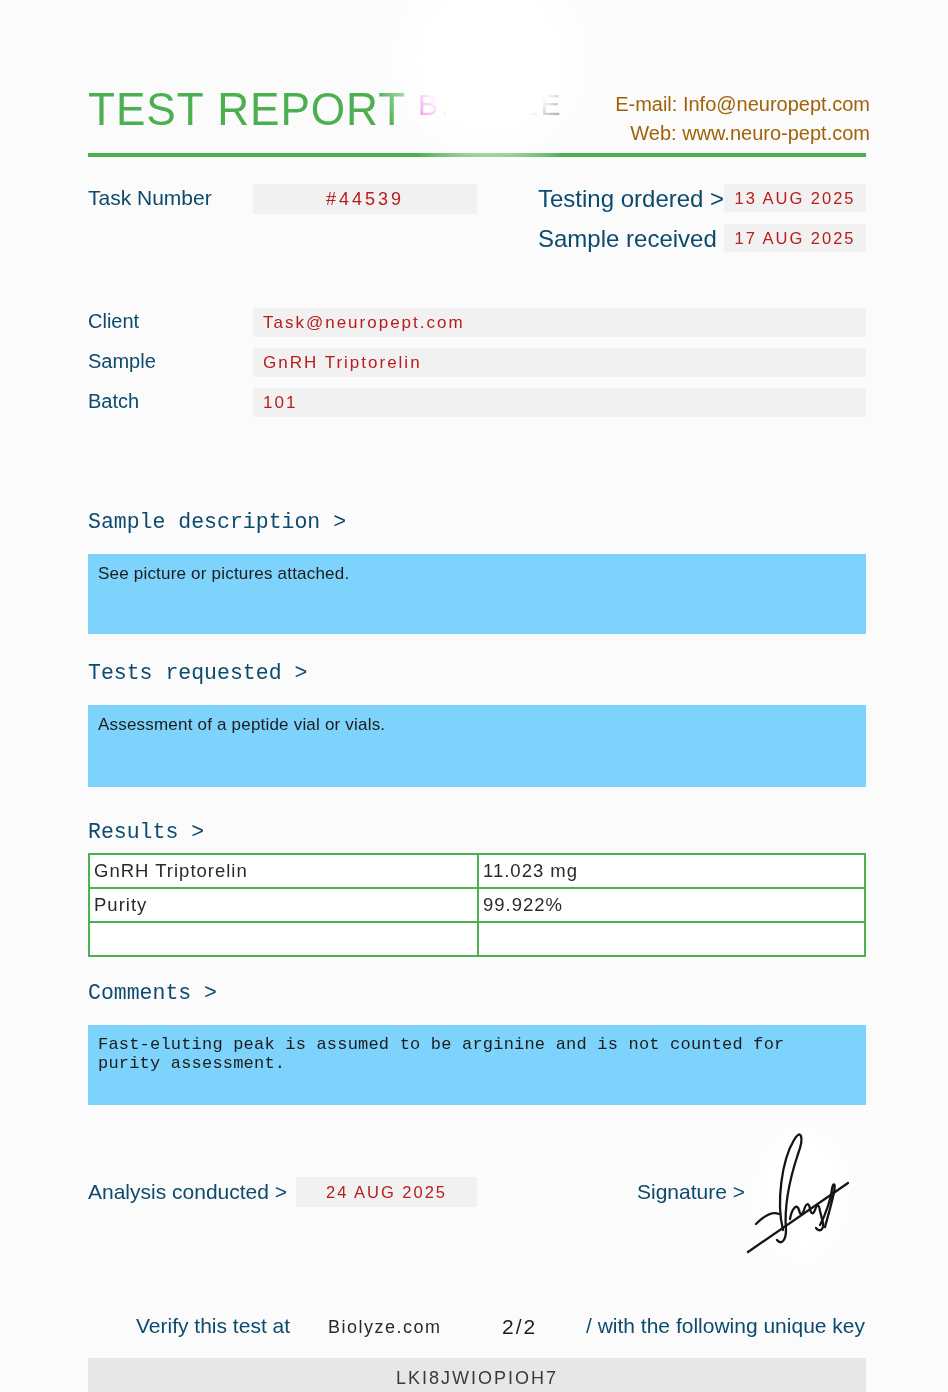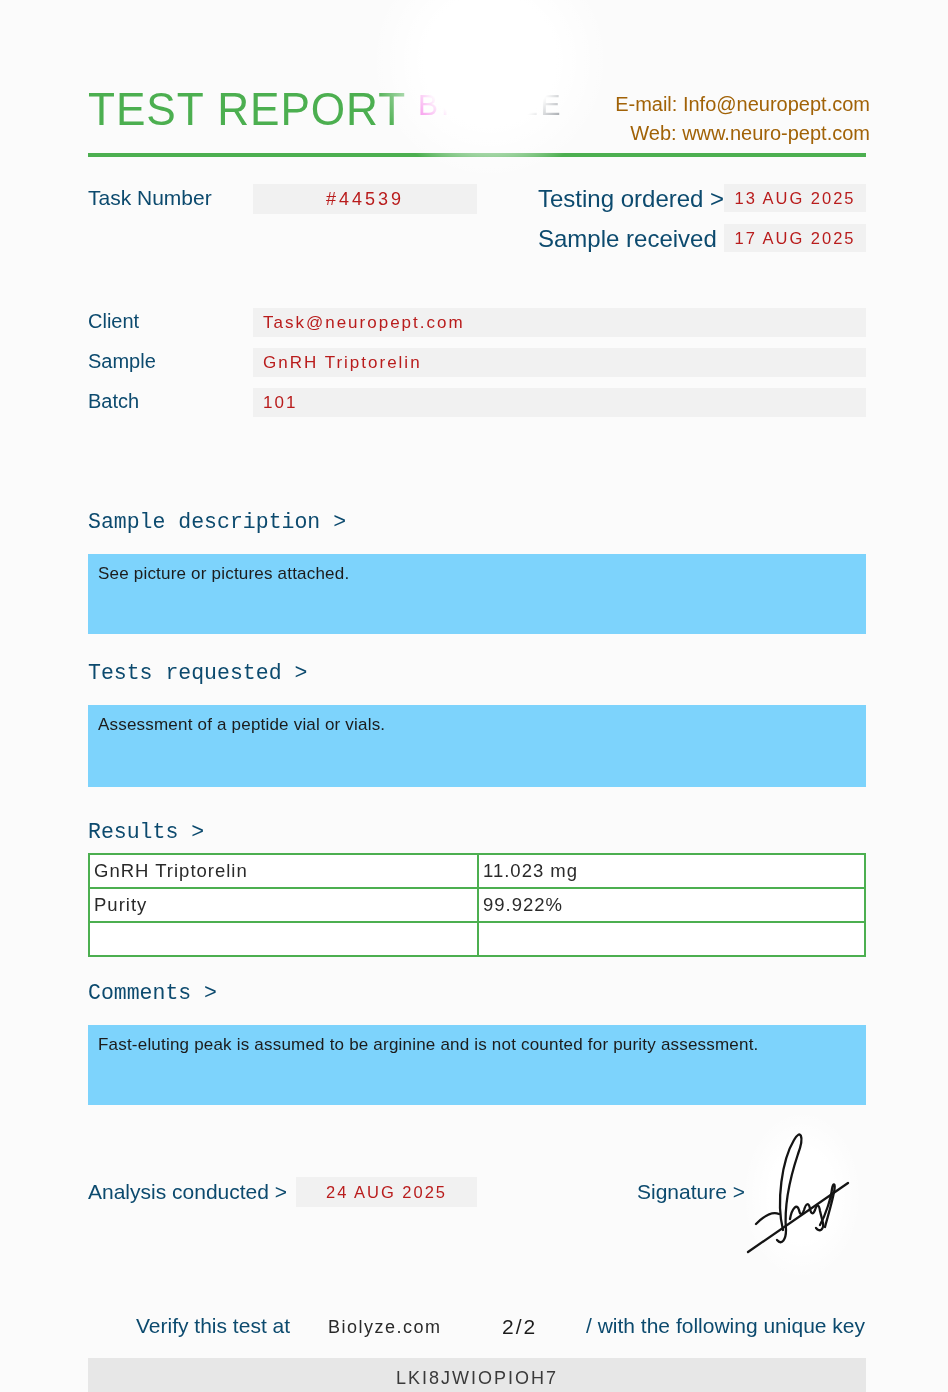--- a/index.html
+++ b/index.html
@@ -65,21 +65,21 @@
                 display:flex; align-items:center; padding-left:10px; }
 
   
   .sect-h { left:88px; font-size:21.5px;font-family:Liberation Mono, monospace; }
   .sect-box { left:88px; width:778px; background:#7dd3fc;
               font-size:17px; color:#1c1c1c; padding:10px 10px;
               letter-spacing:0.2px; }
   .h-desc { top:510px; } .b-desc { top:554px; height:80px; }
   .h-tests { top:661px; } .b-tests { top:705px; height:82px; }
   .h-results { top:808px;margin-top:12px; }
-  .h-comments { top:981px; } .b-comments { top:1025px; height:80px; }
+  .h-comments { top:981px; } .b-comments { top:1025px; height:80px;font-family:Liberation Mono, monospace; }
 
   
   .results-table { left:88px; top:853px; width:778px; border-collapse:collapse; z-index:2; }
   .results-table td {
     border:2px solid #4caf50; background:#ffffff;
     height:34px; font-size:18.5px; letter-spacing:1px; color:#2a2a2a;
     padding:0 0 0 4px; vertical-align:middle;
   }
   .results-table td.c1 { width:389px; }
 

